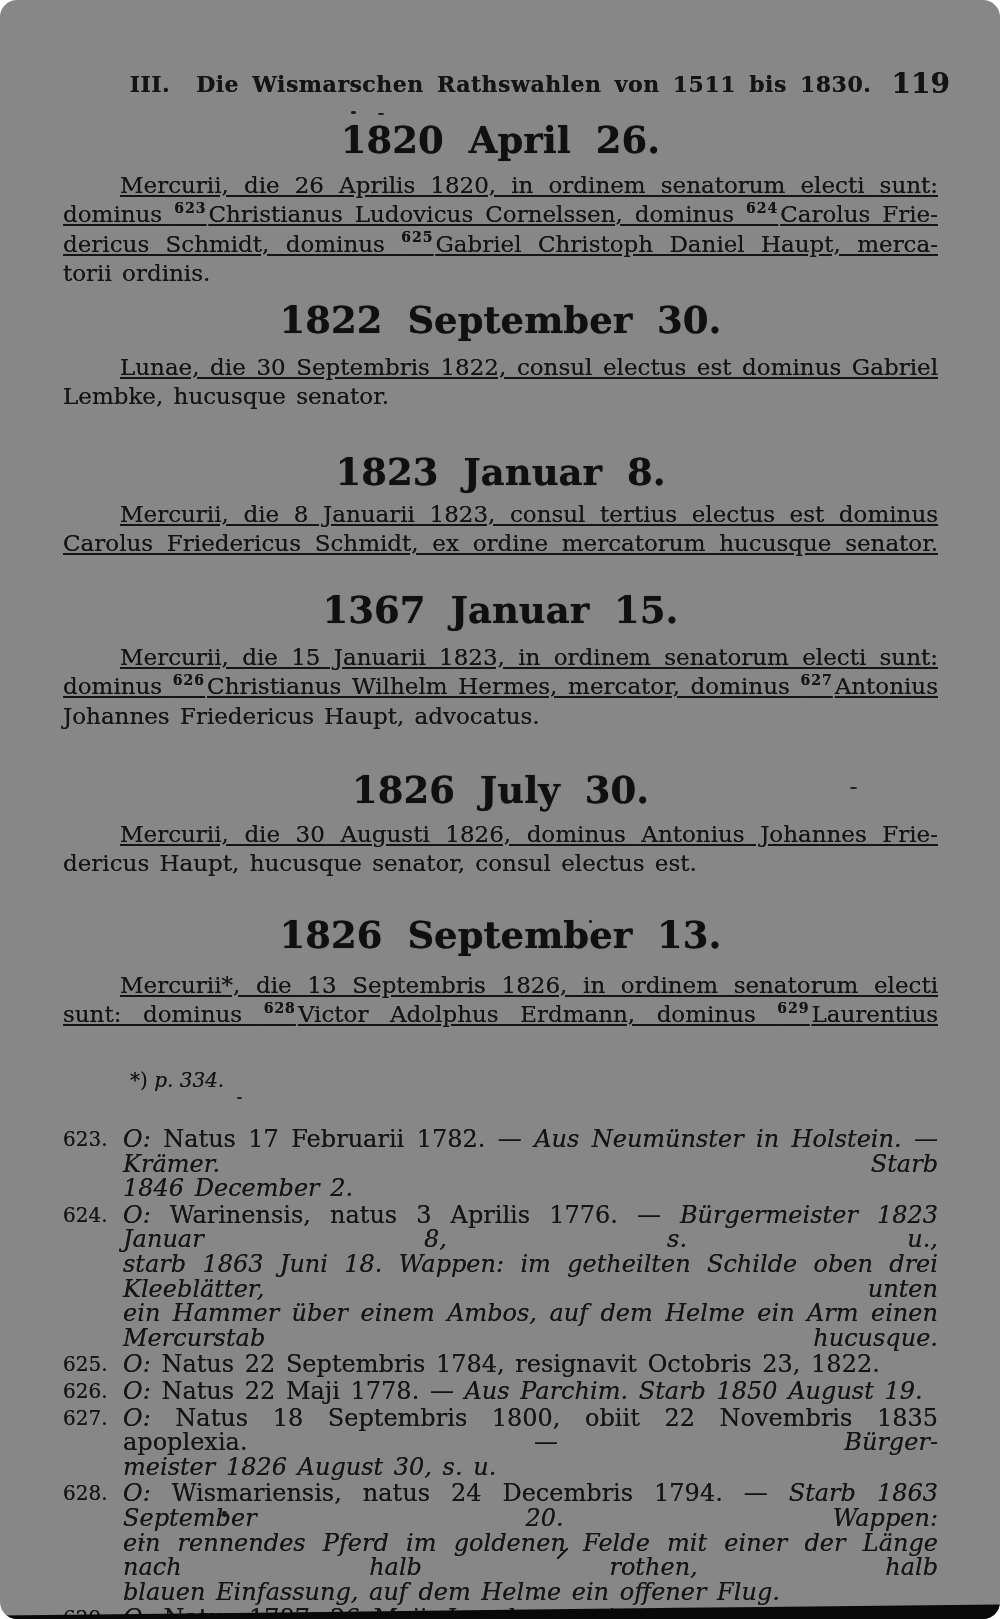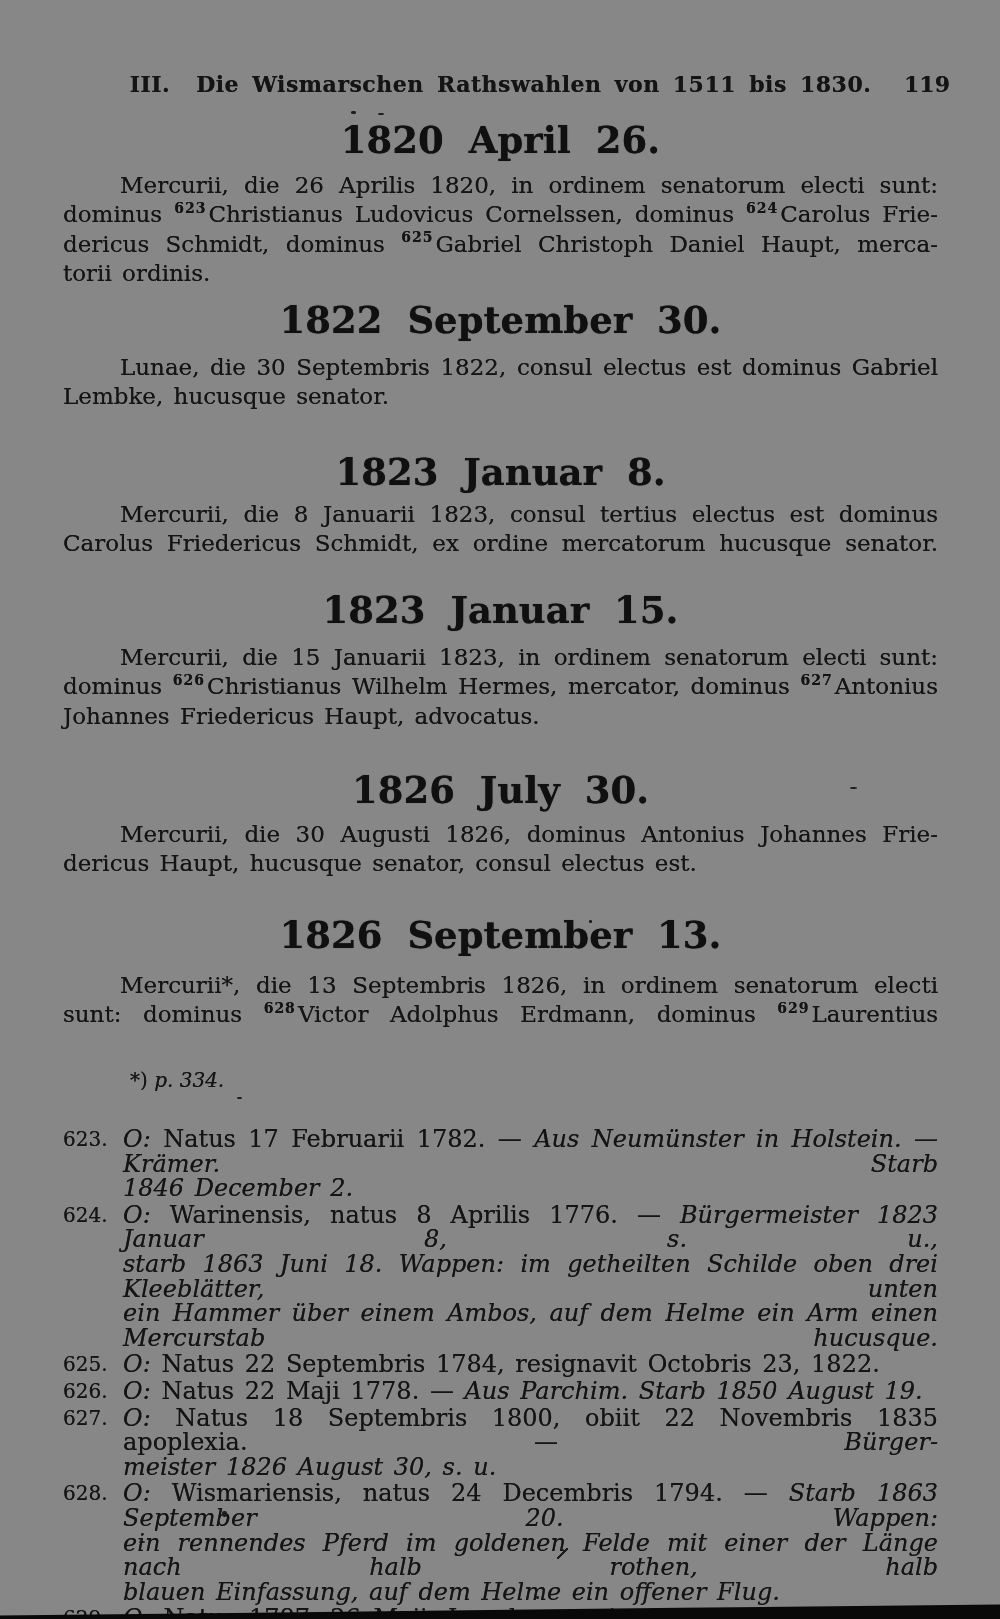--- a/index.html
+++ b/index.html
@@ -3,53 +3,54 @@
 <meta charset="utf-8">
 <style>
   html,body { margin:0; padding:0; }
   .page {
     position: relative;
     width: 1000px; height: 1619px;
     background: #878787;
     overflow: hidden;
     font-family: "DejaVu Serif", "Liberation Serif", serif;
     color: #141414;
+    border-radius: 17px;
   }
   .ink { text-shadow: 0 0 0.6px rgba(10,10,10,0.7); }
   .column { position: absolute; left: 63px; width: 875px; top: 0; height: 100%; }
 
   
   .running-header {
     position: absolute; top: 71px; left: 0; width: 100%;
     font-size: 22px; font-weight: bold; line-height: 26px;
     text-align: center; word-spacing: 5px; letter-spacing: 0.5px;
     text-shadow: 0 0 0.6px rgba(10,10,10,0.7);
   }
   .hdr-gap { display: inline-block; width: 26px; }
   .page-number {
     position: absolute; top: 71px; right: 50px;
-    font-size: 22px; font-weight: bold; line-height: 26px;
+    font-size: 28px; font-weight: bold; line-height: 26px;
     text-shadow: 0 0 0.6px rgba(10,10,10,0.7);
   }
 
   
   .sec-heading {
     position: absolute; left: 0; width: 100%; height: 40px;
     font-size: 37px; font-weight: bold; line-height: 40px;
     text-align: center; word-spacing: 12px;
     color: #101010; text-shadow: 0 0 0.7px rgba(10,10,10,0.75);
   }
 
   
   .para { position: absolute; left: 0; width: 100%; }
   .pline {
     font-size: 23px; line-height: 29.4px; word-spacing: 3px;
     white-space: normal; text-shadow: 0 0 0.6px rgba(10,10,10,0.7);
   }
-  .pline.just { text-align: justify; text-align-last: justify; }
+  .pline.just { text-align: justify; text-align-last: justify; text-decoration: underline; }
   .pline.indent { padding-left: 57px; }
   sup.supref {
     font-size: 14px; line-height: 0; position: relative; top: -1px;
     vertical-align: super; letter-spacing: 1px; margin-right: 2px;
     font-weight: bold;
   }
 
   
   .star-note {
     position: absolute; left: 67px; top: 1068px;
@@ -106,21 +107,21 @@
         <div class="sec-heading" style="top: 300px;">1822 September 30.</div>
         <div class="para" style="top: 353px;">
           <div class="pline ink just indent"><span class="">Lunae, die 30 Septembris 1822, consul electus est dominus Gabriel</span></div>
           <div class="pline ink"><span class="">Lembke, hucusque senator.</span></div>
         </div>
         <div class="sec-heading" style="top: 452px;">1823 Januar 8.</div>
         <div class="para" style="top: 500px;">
           <div class="pline ink just indent"><span class="">Mercurii, die 8 Januarii 1823, consul tertius electus est dominus</span></div>
           <div class="pline ink just"><span class="">Carolus Friedericus Schmidt, ex ordine mercatorum hucusque senator.</span></div>
         </div>
-        <div class="sec-heading" style="top: 590px;">1823 Januar 15.</div>
+        <div class="sec-heading" style="top: 590px;">1367 Januar 15.</div>
         <div class="para" style="top: 643px;">
           <div class="pline ink just indent"><span class="">Mercurii, die 15 Januarii 1823, in ordinem senatorum electi sunt:</span></div>
           <div class="pline ink just"><span class="">dominus </span><sup class="supref">626</sup><span class="">Christianus Wilhelm Hermes, mercator, dominus </span><sup class="supref">627</sup><span class="">Antonius</span></div>
           <div class="pline ink"><span class="">Johannes Friedericus Haupt, advocatus.</span></div>
         </div>
         <div class="sec-heading" style="top: 770px;">1826 July 30.</div>
         <div class="para" style="top: 820px;">
           <div class="pline ink just indent"><span class="">Mercurii, die 30 Augusti 1826, dominus Antonius Johannes Frie-</span></div>
           <div class="pline ink"><span class="">dericus Haupt, hucusque senator, consul electus est.</span></div>
         </div>
@@ -140,21 +141,21 @@
         <div class="fn">
           <div class="fn-num">623.</div>
           <div class="fn-body">
             <div class="fnline just"><span class="it">O:</span><span class=""> Natus 17 Februarii 1782. — </span><span class="it">Aus Neumünster in Holstein. — Krämer. Starb</span></div>
             <div class="fnline"><span class="it">1846 December 2.</span></div>
           </div>
         </div>
         <div class="fn">
           <div class="fn-num">624.</div>
           <div class="fn-body">
-            <div class="fnline just"><span class="it">O:</span><span class=""> Warinensis, natus 8 Aprilis 1776. — </span><span class="it">Bürgermeister 1823 Januar 8, s. u.,</span></div>
+            <div class="fnline just"><span class="it">O:</span><span class=""> Warinensis, natus 3 Aprilis 1776. — </span><span class="it">Bürgermeister 1823 Januar 8, s. u.,</span></div>
             <div class="fnline just"><span class="it">starb 1863 Juni 18. Wappen: im getheilten Schilde oben drei Kleeblätter, unten</span></div>
             <div class="fnline just"><span class="it">ein Hammer über einem Ambos, auf dem Helme ein Arm einen Mercurstab hucusque.</span></div>
           </div>
         </div>
         <div class="fn">
           <div class="fn-num">625.</div>
           <div class="fn-body">
             <div class="fnline"><span class="it">O:</span><span class=""> Natus 22 Septembris 1784, resignavit Octobris 23, 1822.</span></div>
           </div>
         </div>

